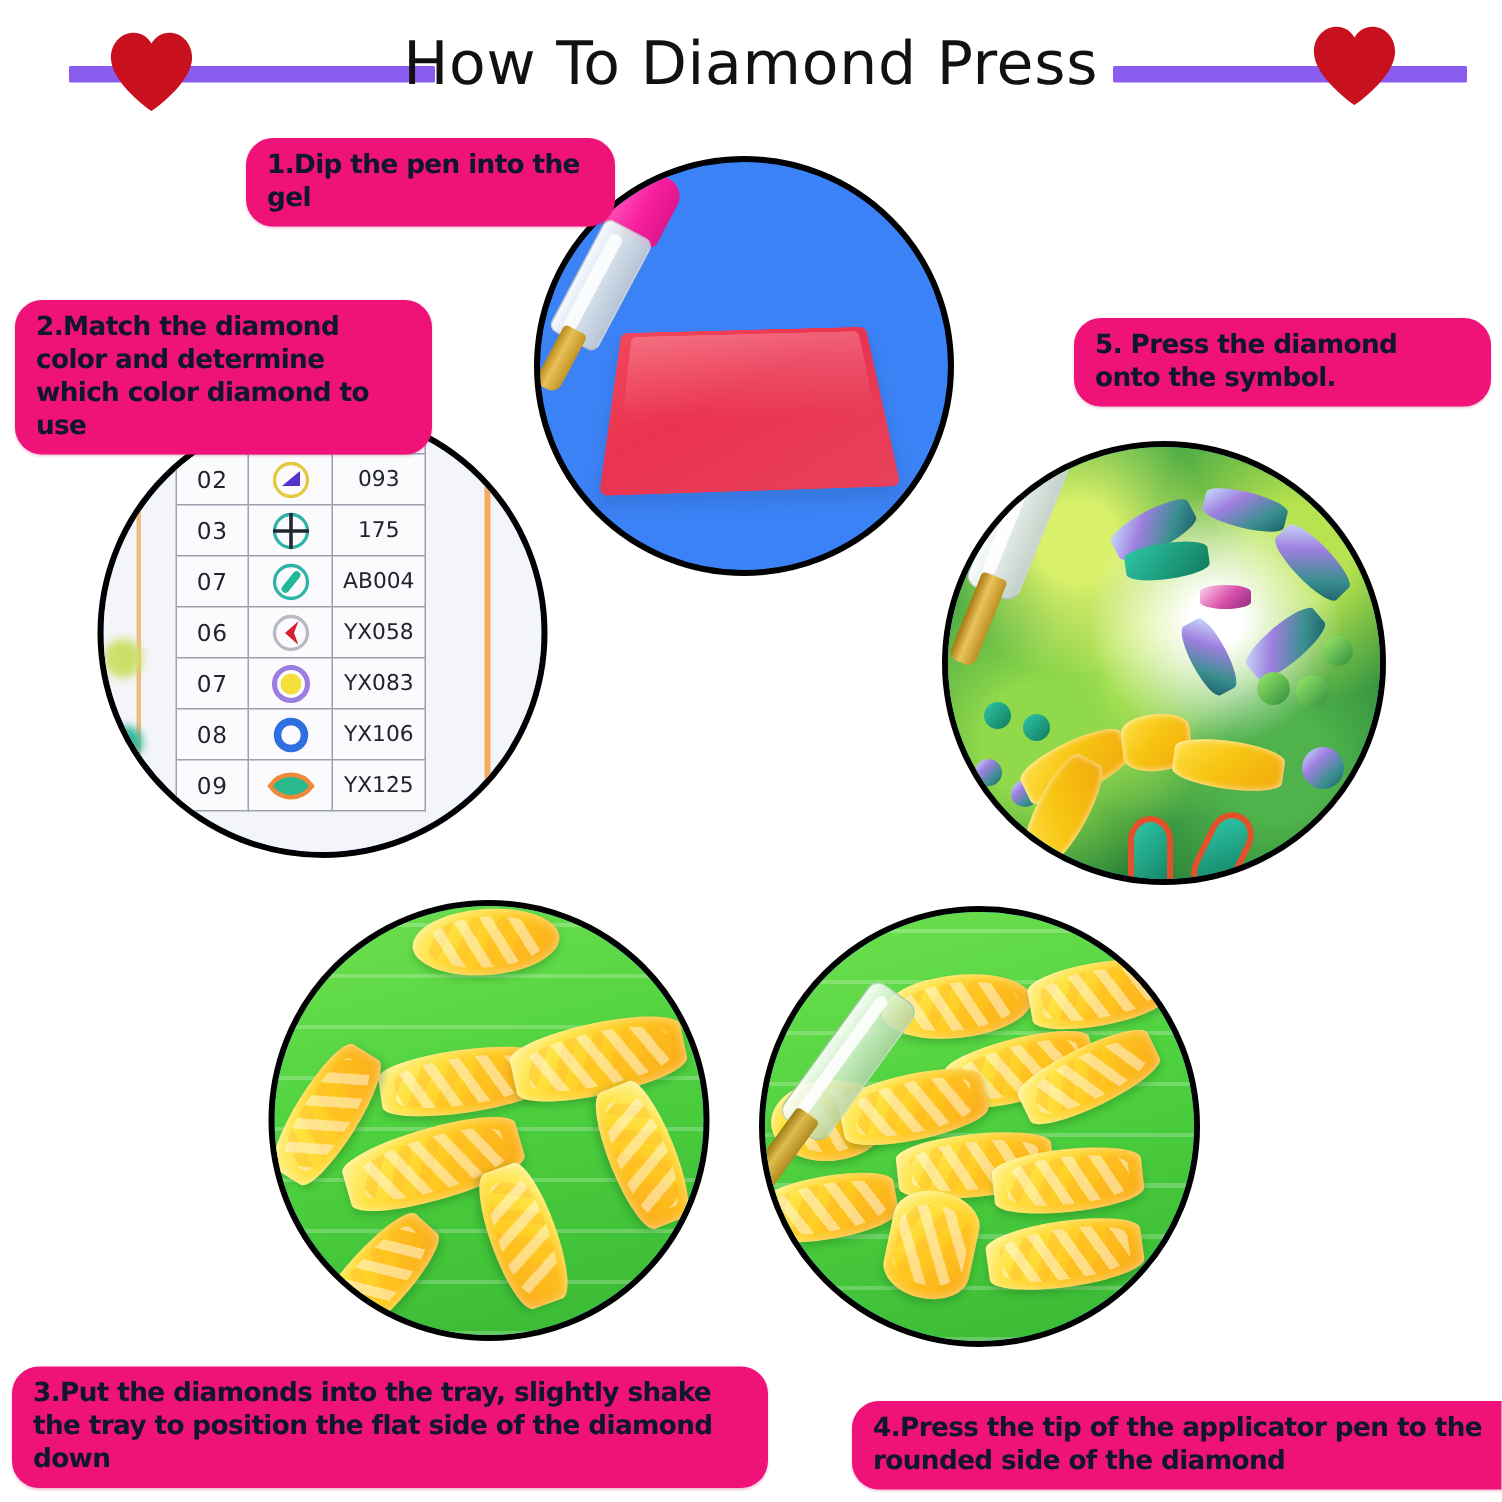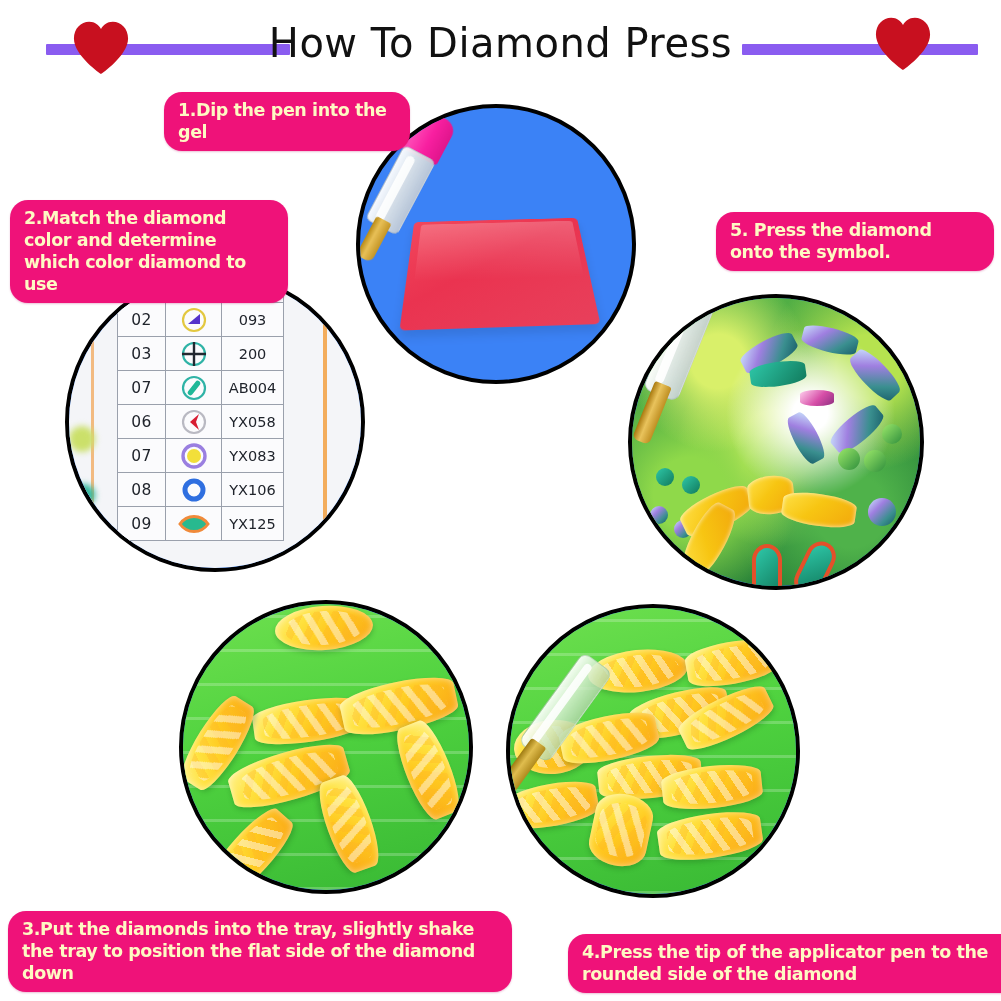--- a/index.html
+++ b/index.html
@@ -43,21 +43,21 @@
     font-weight: 400;
     letter-spacing: 0.5px;
     color: #111111;
     line-height: 48px;
   }
 
   
   .label {
     position: absolute;
     background: #ef1279;
-    color: #fef9c3;
+    color: #0f172a;
     border-radius: 18px;
     font-family: "DejaVu Sans", sans-serif;
     font-weight: 700;
     font-size: 17.5px;
     line-height: 22px;
     padding: 7px 14px 8px 14px;
     letter-spacing: -0.4px;
     z-index: 6;
     box-shadow: 0 1px 2px rgba(180,0,90,.25);
   }
@@ -316,21 +316,21 @@
           <tr>
             <td class="num">03</td>
             <td class="sym">
               <span class="sym-wrap">
                 <svg width="30" height="30" viewBox="0 0 30 30" aria-hidden="true">
                   <circle cx="15" cy="15" r="11" fill="none" stroke="#2fb3a6" stroke-width="2.2"></circle>
                   <path d="M15 3 L15 27 M3 15 L27 15" stroke="#222830" stroke-width="2.4"></path>
                 </svg>
               </span>
             </td>
-            <td class="code">200</td>
+            <td class="code">175</td>
           </tr>
           <tr>
             <td class="num">07</td>
             <td class="sym">
               <span class="sym-wrap">
                 <svg width="30" height="30" viewBox="0 0 30 30" aria-hidden="true">
                   <circle cx="15" cy="15" r="11" fill="none" stroke="#2fb3a6" stroke-width="2.2"></circle>
                   <rect x="12.4" y="6.5" width="5.2" height="17" rx="2.6" fill="#20b898" transform="rotate(38 15 15)"></rect>
                 </svg>
               </span>

